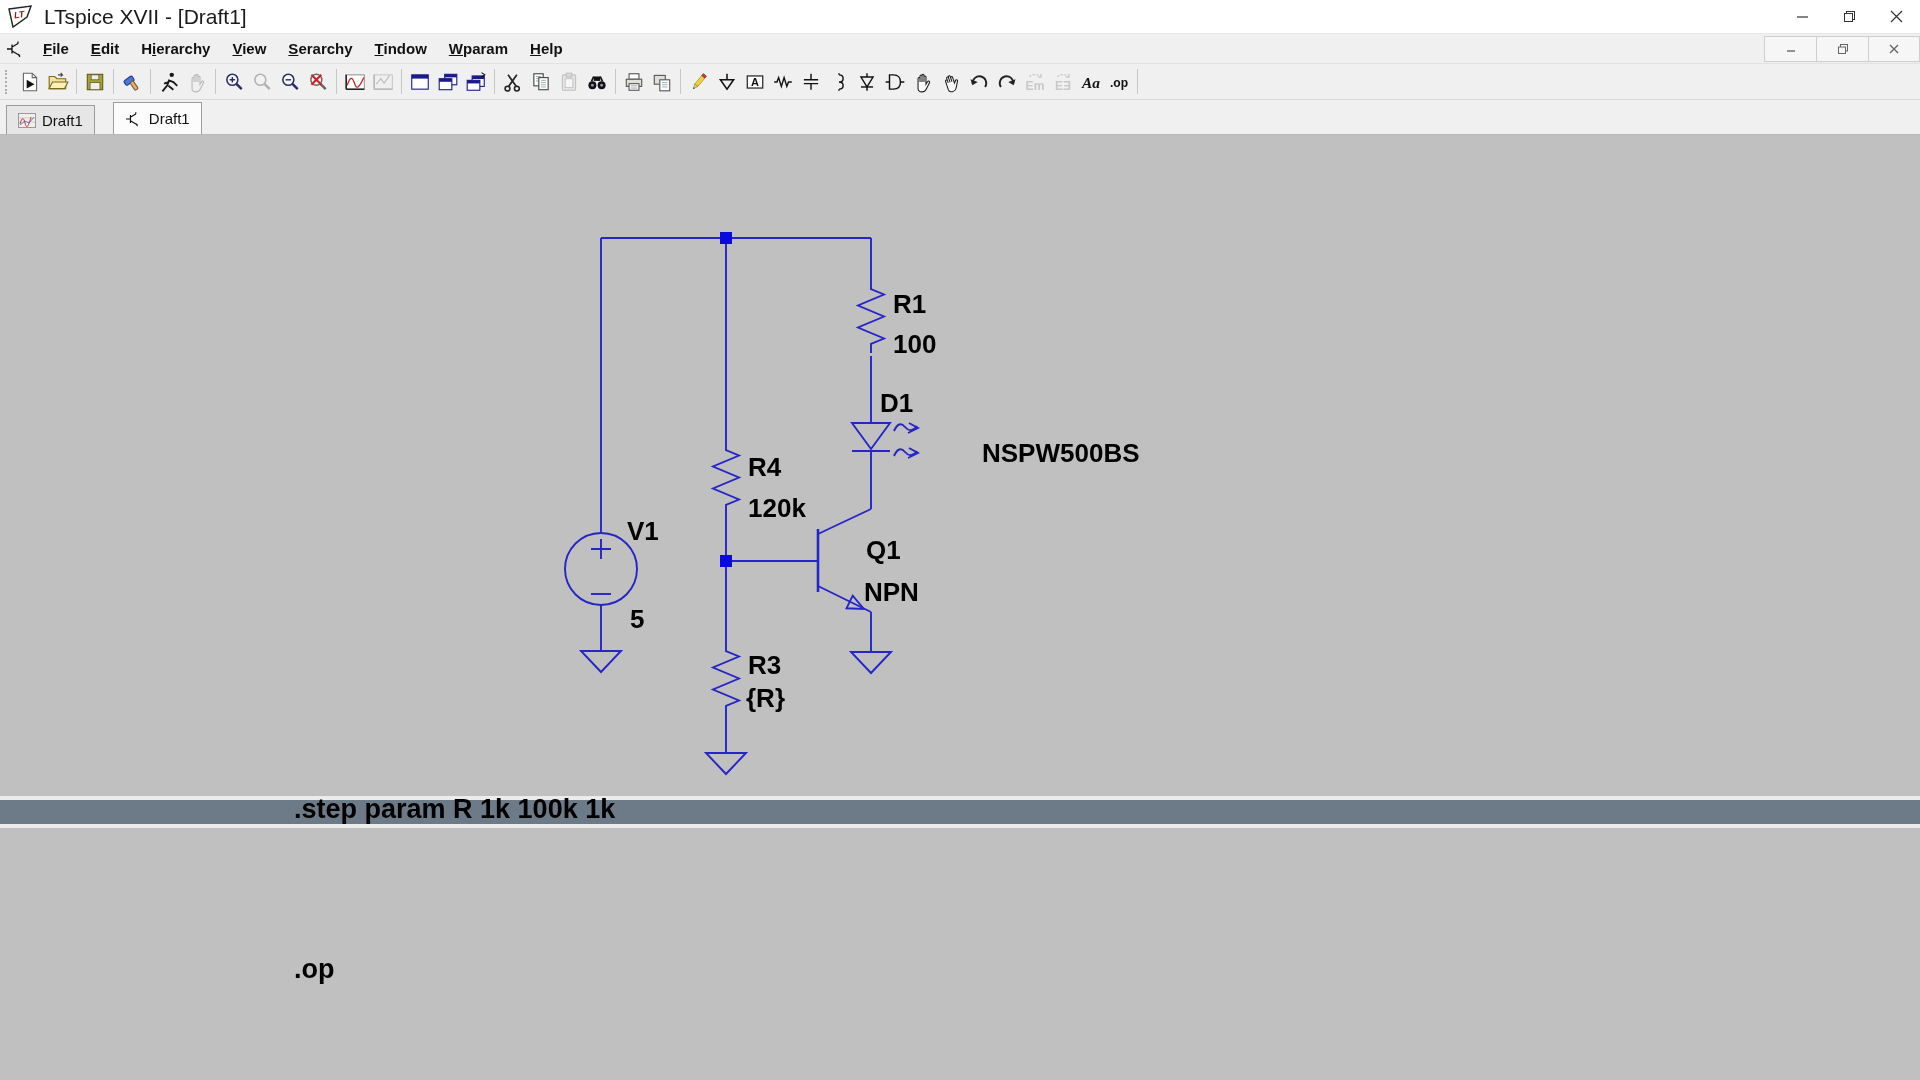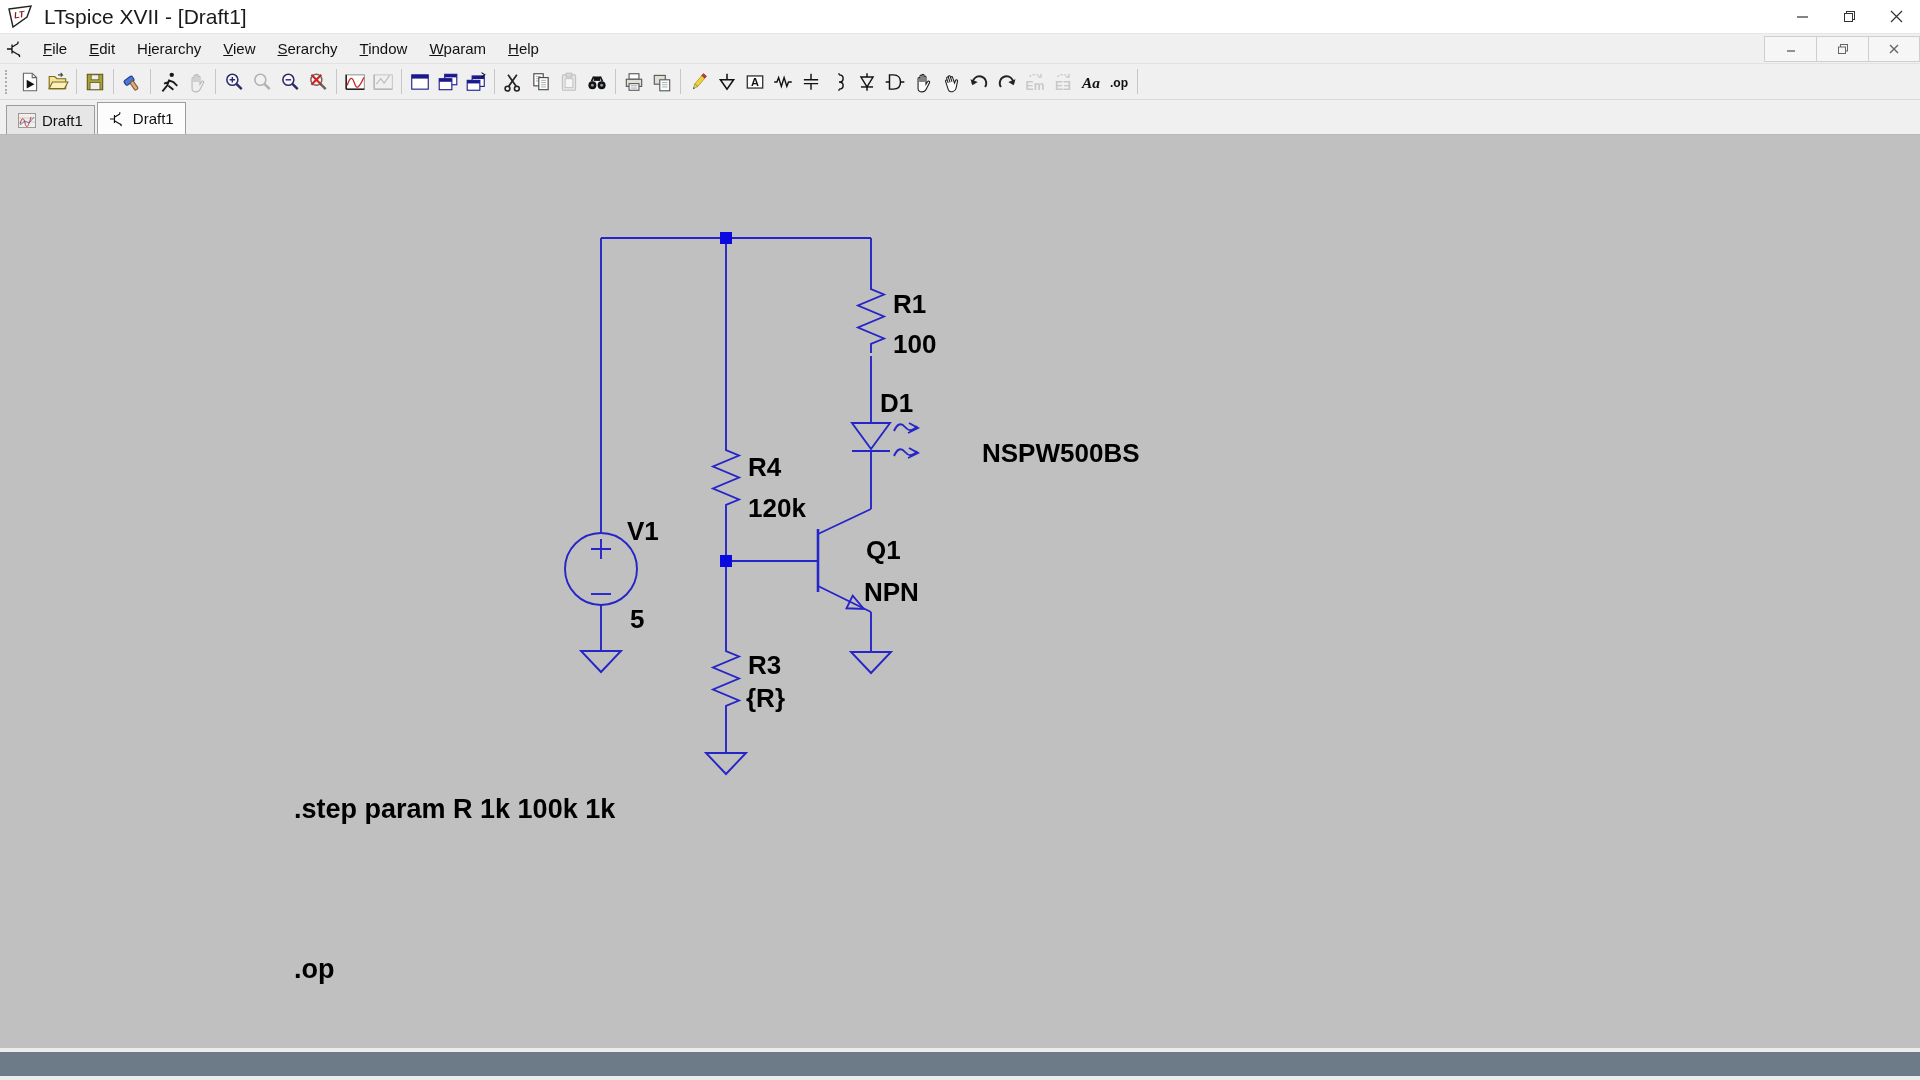--- a/index.html
+++ b/index.html
@@ -9,47 +9,47 @@
   
   .titlebar { height:34px; background:#ffffff; display:flex; align-items:center;
     border-bottom:1px solid #e6e6e6; }
   .app-logo { margin-left:8px; }
   .title-text { font-size:21px; color:#1a1a1a; margin-left:10px; }
   .win-controls { margin-left:auto; display:flex; height:100%; }
   .win-btn { width:47px; height:100%; display:flex; align-items:center; justify-content:center; }
 
   
   .menubar { height:30px; background:#f0f0f0; display:flex; align-items:center;
-    border-bottom:1px solid #e2e2e2; }
+    border-bottom:1px solid #e2e2e2;font-weight:bold; }
   .mdi-icon { margin:0 6px 0 6px; }
   .menu-item { padding:5px 11px; font-size:15px; color:#111; cursor:default; }
   .menu-item .acc { text-decoration:underline; }
   .child-controls { margin-left:auto; display:flex; }
   .child-btn { width:52px; height:26px; border:1px solid #cfcfcf; border-right:none;
     background:#f6f6f6; display:flex; align-items:center; justify-content:center; }
   .child-btn:last-child { border-right:1px solid #cfcfcf; }
 
   
   .toolbar { height:36px; background:#f0f0f0; border-bottom:1px solid #dadada;
     display:flex; align-items:center; padding-left:3px; }
   .grip { width:7px; height:24px; border-left:2px dotted #adadad; margin:0 4px 0 2px; }
   .tbtn { width:28px; height:28px; display:flex; align-items:center; justify-content:center; }
   .tbtn.disabled { opacity:.45; filter:grayscale(1); }
   .tsep { width:1px; height:25px; background:#c7c7c7; margin:0 4px; }
 
   
   .tabbar { height:35px; background:#f0f0f0; display:flex; align-items:flex-end;
-    padding-left:6px; border-bottom:1px solid #b8b8b8; }
+    padding-left:6px; border-bottom:1px solid #b8b8b8;gap:16px; }
   .tab { height:29px; display:flex; align-items:center; gap:6px; padding:0 11px;
     font-size:15px; color:#111; background:#e6e6e6; border:1px solid #9c9c9c;
     border-bottom:none; margin-right:2px; }
   .tab.active { background:#fcfcfc; height:32px; }
 
   
-  .canvas { position:relative; height:913px; background:#c0c0c0; }
+  .canvas { position:relative; height:661px; background:#c0c0c0; }
   .canvas svg.schematic { position:absolute; left:0; top:0; }
   .status-light { height:4px; background:#ececec; }
   .status-dark  { height:24px; background:#6d7b89; }
   .status-foot  { height:4px; background:#ececec; }
 
   text.slabel { font-family:"Liberation Sans", sans-serif; font-weight:bold;
     font-size:26px; fill:#000; }
   text.sdirective { font-family:"Liberation Sans", sans-serif; font-weight:bold;
     font-size:27px; fill:#000; }
 </style>

